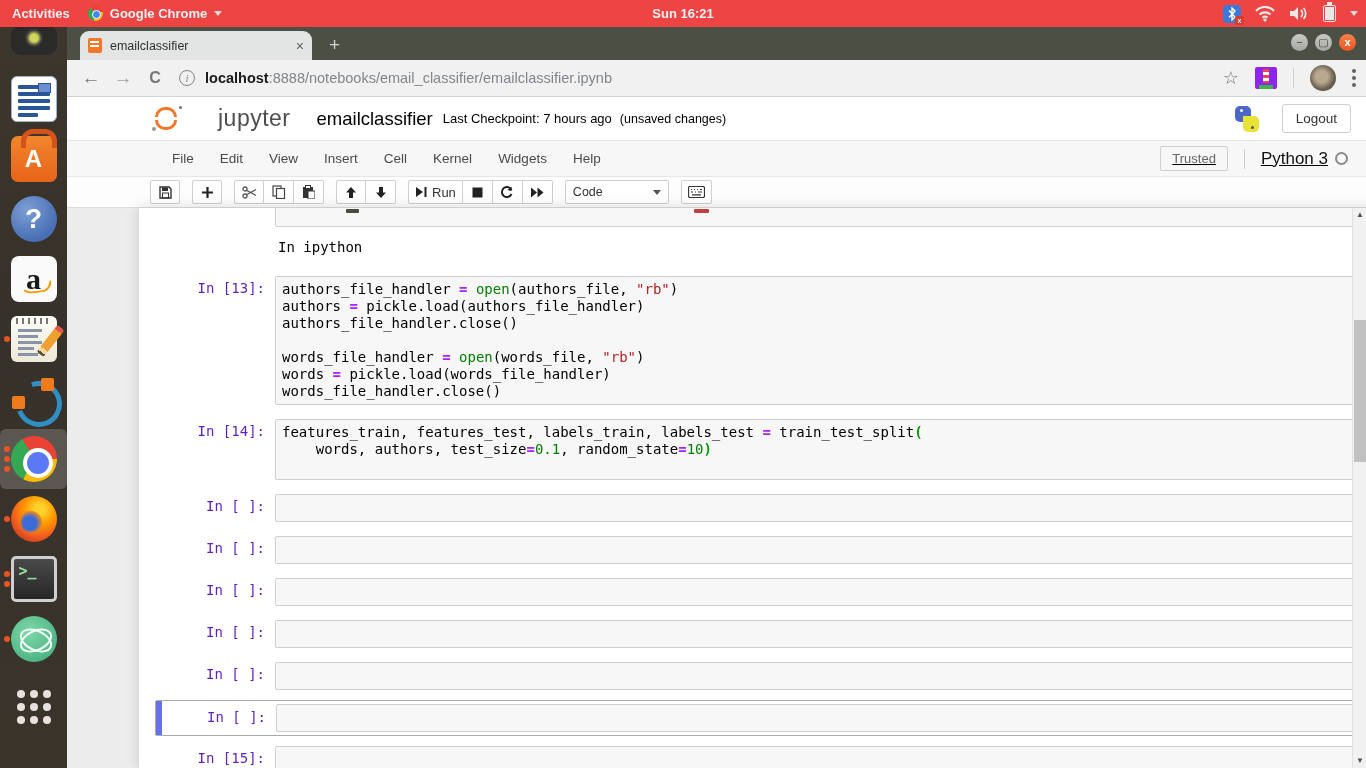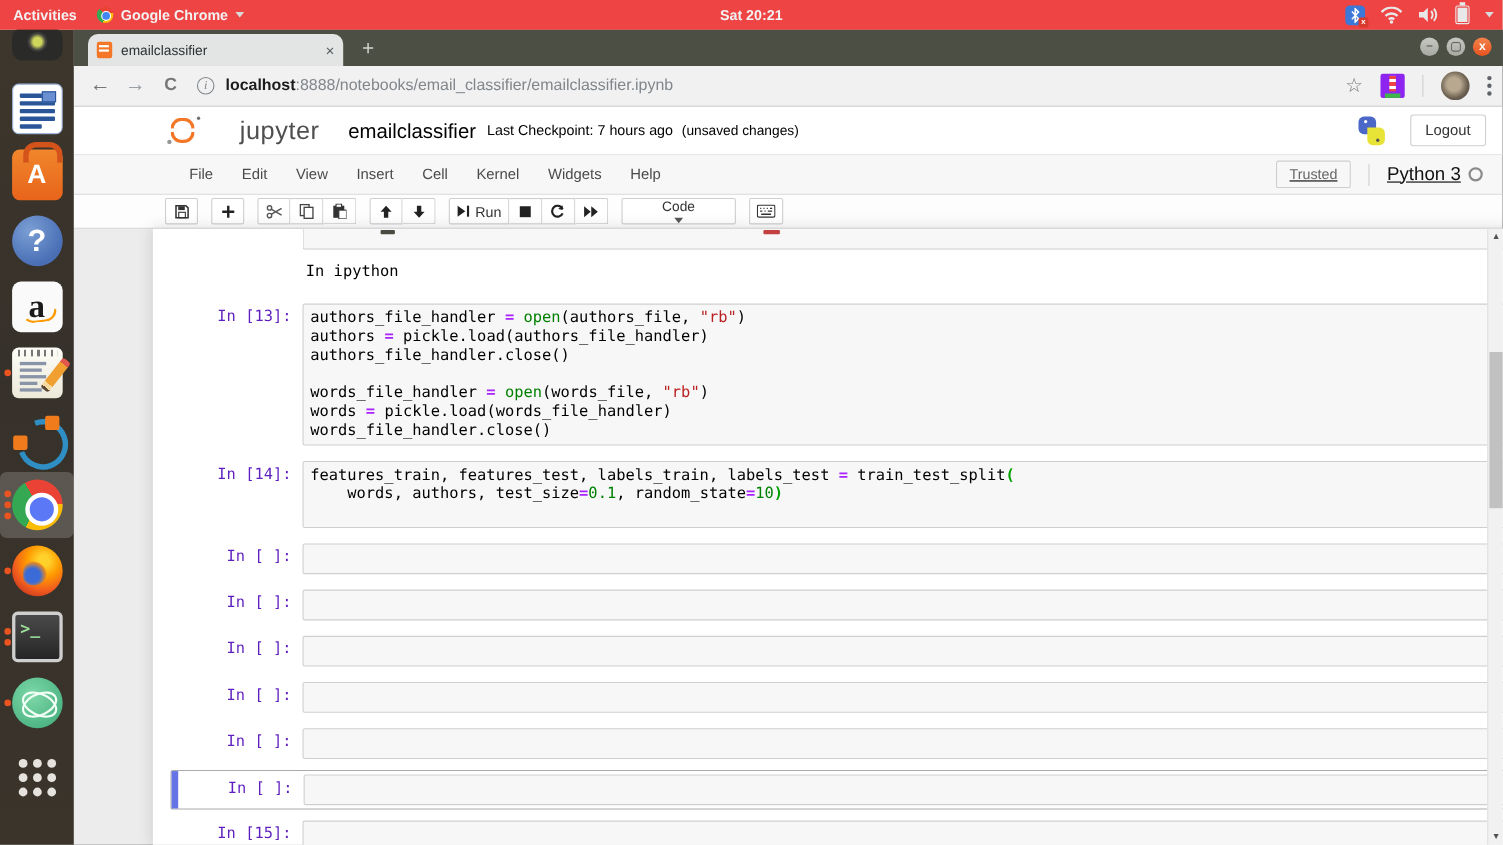--- a/index.html
+++ b/index.html
@@ -157,21 +157,21 @@
   .btn-group { display:flex; }
   .jbtn { height:24px; min-width:30px; background:#fff; border:1px solid #cfcfcf; display:flex;
     align-items:center; justify-content:center; padding:0 6px; color:#333; }
   .btn-group .jbtn + .jbtn { border-left:none; }
   .btn-group .jbtn:first-child { border-radius:2px 0 0 2px; }
   .btn-group .jbtn:last-child { border-radius:0 2px 2px 0; }
   .btn-group .jbtn:only-child { border-radius:2px; }
   .jbtn svg { display:block; }
   .run-label { font-size:13px; margin-left:5px; }
   .cell-type { height:24px; width:104px; background:#fff; border:1px solid #cfcfcf; border-radius:2px;
-    display:flex; align-items:center; justify-content:space-between; padding:0 7px; font-size:12.5px; color:#333;flex-direction:column;}
+    display:flex; align-items:center; justify-content:space-between; padding:0 7px; font-size:12.5px; color:#333;}
   .sel-caret { width:0; height:0; border-left:4px solid transparent; border-right:4px solid transparent;
     border-top:5px solid #555; }
 
   
   .jp-main { position:absolute; left:0; top:181px; width:1299px; height:560px; background:#ececec; }
   .nb-container { position:absolute; left:72px; top:0; width:1314px; height:560px; background:#fff;
     box-shadow:0 0 12px 1px rgba(87,87,87,0.2); overflow:hidden; }
   .cell { position:relative; padding:7px 0; }
   .prompt { position:absolute; left:0; top:11px; width:126px; text-align:right;
     font-family:"DejaVu Sans Mono",monospace; font-size:14px; color:#5f1fbe; }
@@ -208,21 +208,21 @@
 
 <div class="top-panel">
   <div class="panel-left">
     <span class="panel-item">Activities</span>
     <span class="panel-item">
       <span class="chrome-mini"></span>
       <span>Google Chrome</span>
       <span class="caret-down"></span>
     </span>
   </div>
-  <div class="panel-center">Sat 20:21</div>
+  <div class="panel-center">Sun 16:21</div>
   <div class="panel-right">
     <span class="bt-badge">
       <svg width="12" height="14" viewBox="0 0 12 14">
           <path d="M3 3.5 L9 10 L6 13 L6 1 L9 4 L3 10.5" stroke="#fff" stroke-width="1.4" fill="none"></path>
         </svg>
       <span class="bt-x">x</span>
     </span>
     <svg width="20" height="16" viewBox="0 0 20 16">
       <path d="M1 5 A12 12 0 0 1 19 5" stroke="#e8e8e8" stroke-width="2.2" fill="none"></path>
       <path d="M4.5 8.5 A8 8 0 0 1 15.5 8.5" stroke="#e8e8e8" stroke-width="2.2" fill="none"></path>

